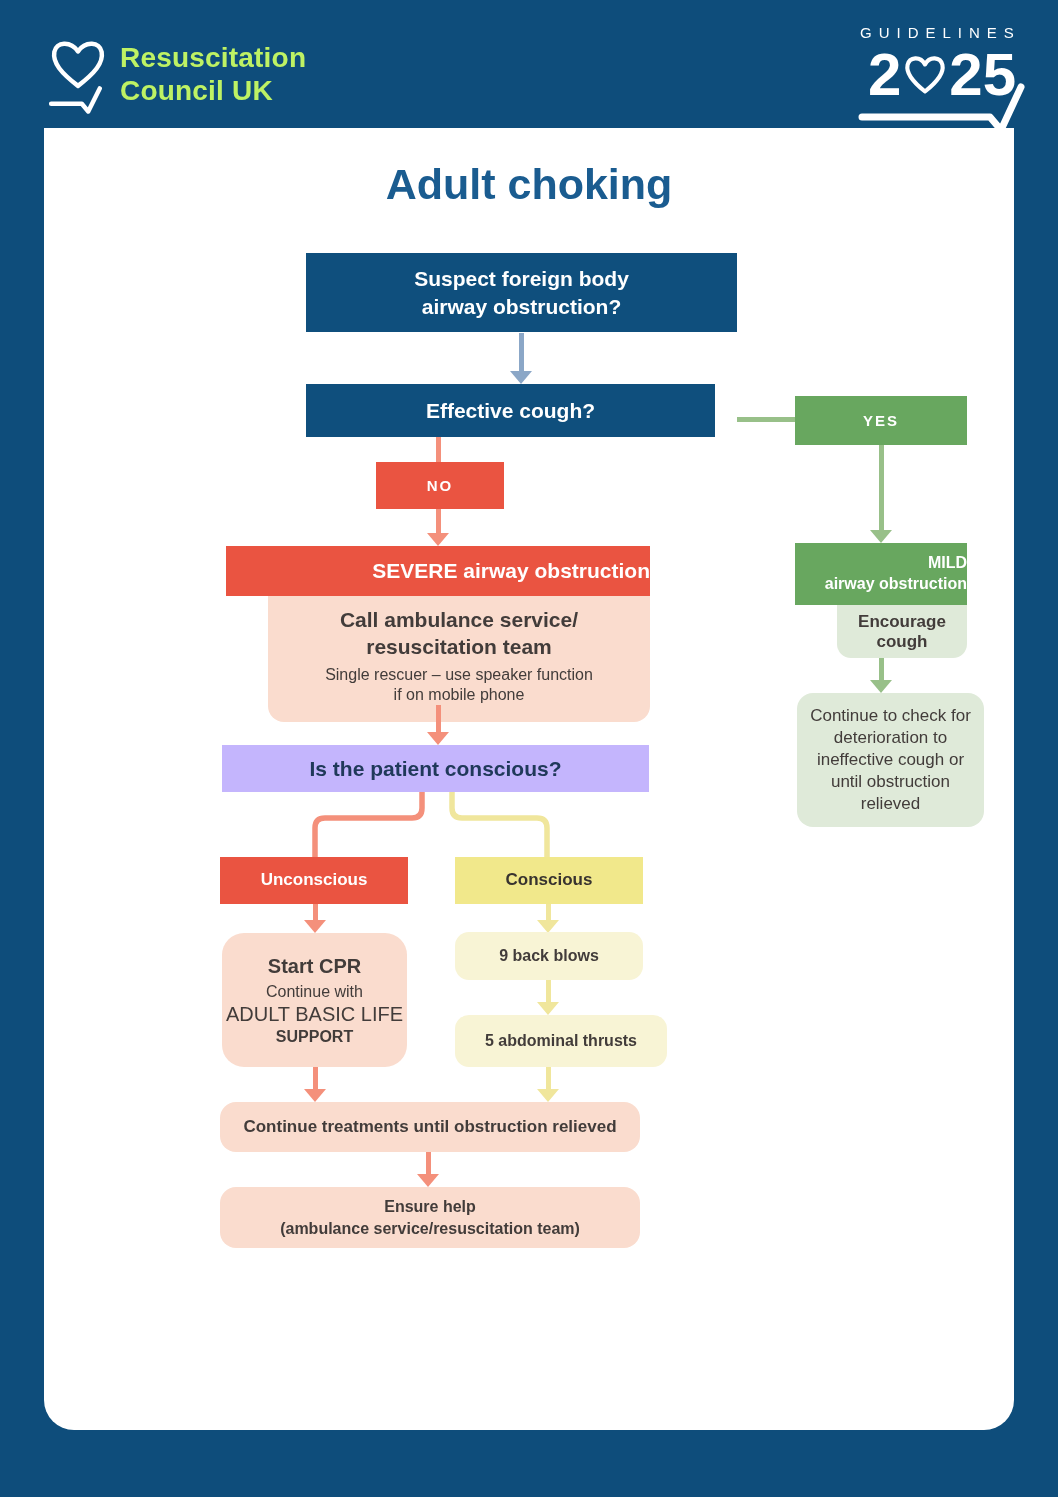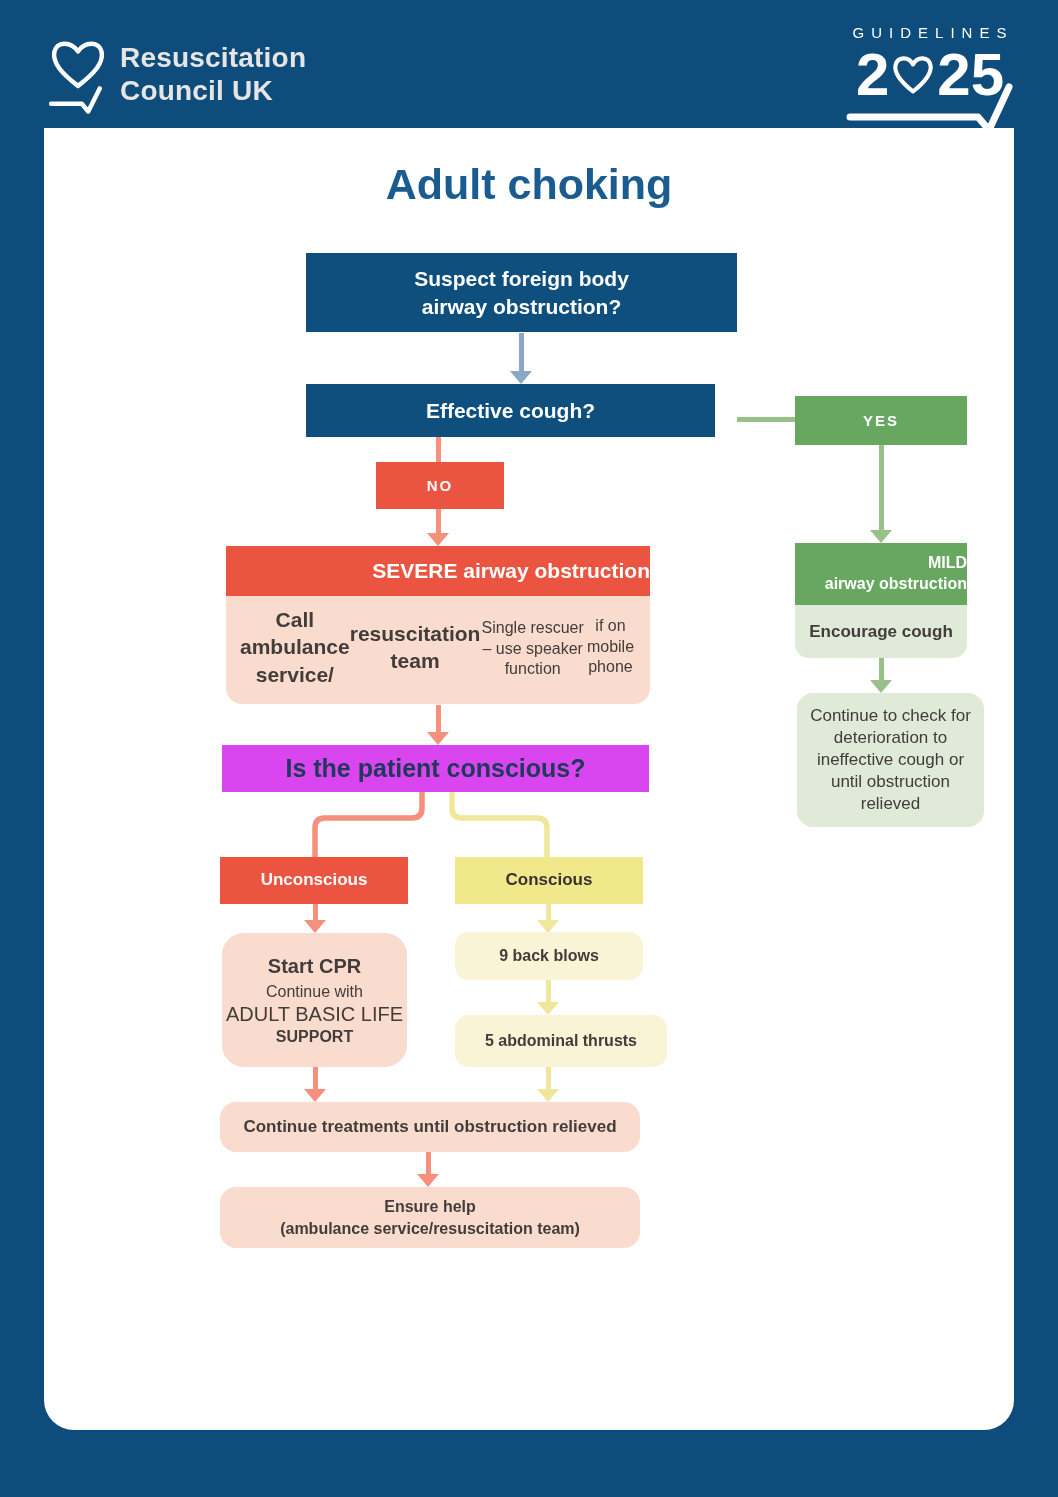--- a/index.html
+++ b/index.html
@@ -2,45 +2,45 @@
 <html><head>
 <meta charset="utf-8">
 <style>
   html,body{margin:0;padding:0;background:#0e4d7b;}
   .page{position:relative;width:1058px;height:1497px;background:#0e4d7b;overflow:hidden;
         font-family:"Liberation Sans","DejaVu Sans",sans-serif;}
   .panel{position:absolute;left:44px;top:128px;width:970px;height:1302px;background:#ffffff;
          border-radius:0 0 30px 30px;z-index:1;}
   
   .logo{position:absolute;left:46px;top:36px;z-index:2;}
-  .brand{position:absolute;left:120px;top:41px;z-index:2;color:#e5e5e5;font-weight:bold;
+  .brand{position:absolute;left:120px;top:41px;z-index:2;color:#bef264;font-weight:bold;
          font-size:28px;line-height:1.18;letter-spacing:.2px;}
-  .guidelines{position:absolute;top:24px;right:40px;width:176px;color:#fff;z-index:2;text-align:center;}
+  .guidelines{position:absolute;top:24px;right:28px;width:176px;color:#fff;z-index:2;}
   .guidelines .gl{font-size:15px;letter-spacing:7px;font-weight:500;white-space:nowrap;margin-left:6px;}
   .year{display:flex;align-items:center;justify-content:center;font-size:60px;font-weight:bold;line-height:1;margin-top:4px;}
   .year svg{margin:0 1px;}
   .tickline{display:block;margin:-12px auto 0 auto;overflow:visible;}
   
   .title{position:absolute;left:44px;top:160px;width:970px;text-align:center;z-index:2;
          font-size:43px;font-weight:bold;color:#1a5c90;}
   
   .box{position:absolute;z-index:2;display:flex;flex-direction:column;align-items:center;
        justify-content:center;text-align:center;box-sizing:border-box;line-height:1.32;}
   .navy{background:#0f4f7d;color:#ffffff;font-weight:bold;font-size:21px;}
   .green-solid{background:#68a75f;color:#ffffff;font-weight:bold;}
   .red-solid{background:#ea5441;color:#ffffff;font-weight:bold;}
   .yellow-solid{background:#f1e88b;color:#38332f;font-weight:bold;}
-  .bluegray{background:#d946ef;color:#20395a;font-weight:bold;font-size:25px;}
+  .bluegray{background:#c4b5fd;color:#20395a;font-weight:bold;font-size:21px;}
   .pink{background:#fadcce;color:#423c3a;}
   .lightyellow{background:#f8f4d5;color:#423c3a;font-weight:bold;}
   .lightgreen{background:#dfead9;color:#423c3a;}
   
   .group{position:absolute;z-index:2;display:flex;flex-direction:column;}
   .group .g-head{display:flex;flex-direction:column;align-items:flex-end;justify-content:center;text-align:center;}
-  .group .g-body{display:flex;flex-direction:row;align-items:center;justify-content:center;text-align:center;box-sizing:border-box;}
+  .group .g-body{display:flex;flex-direction:column;align-items:center;justify-content:center;text-align:center;box-sizing:border-box;margin-left:42px;}
   
   .arrow{position:absolute;z-index:2;display:flex;flex-direction:column;align-items:center;width:22px;}
   .arrow .stem{width:5px;flex:1;background:currentColor;}
   .arrow .head{width:0;height:0;border-left:11px solid transparent;border-right:11px solid transparent;
                border-top:13px solid currentColor;}
   .stem-only{position:absolute;z-index:2;width:5px;}
   .hline{position:absolute;z-index:2;height:5px;}
   .c-blue{color:#8ba7c7;}
   .c-salmon{color:#f4907b;}
   .c-yellow{color:#f0e69c;}

